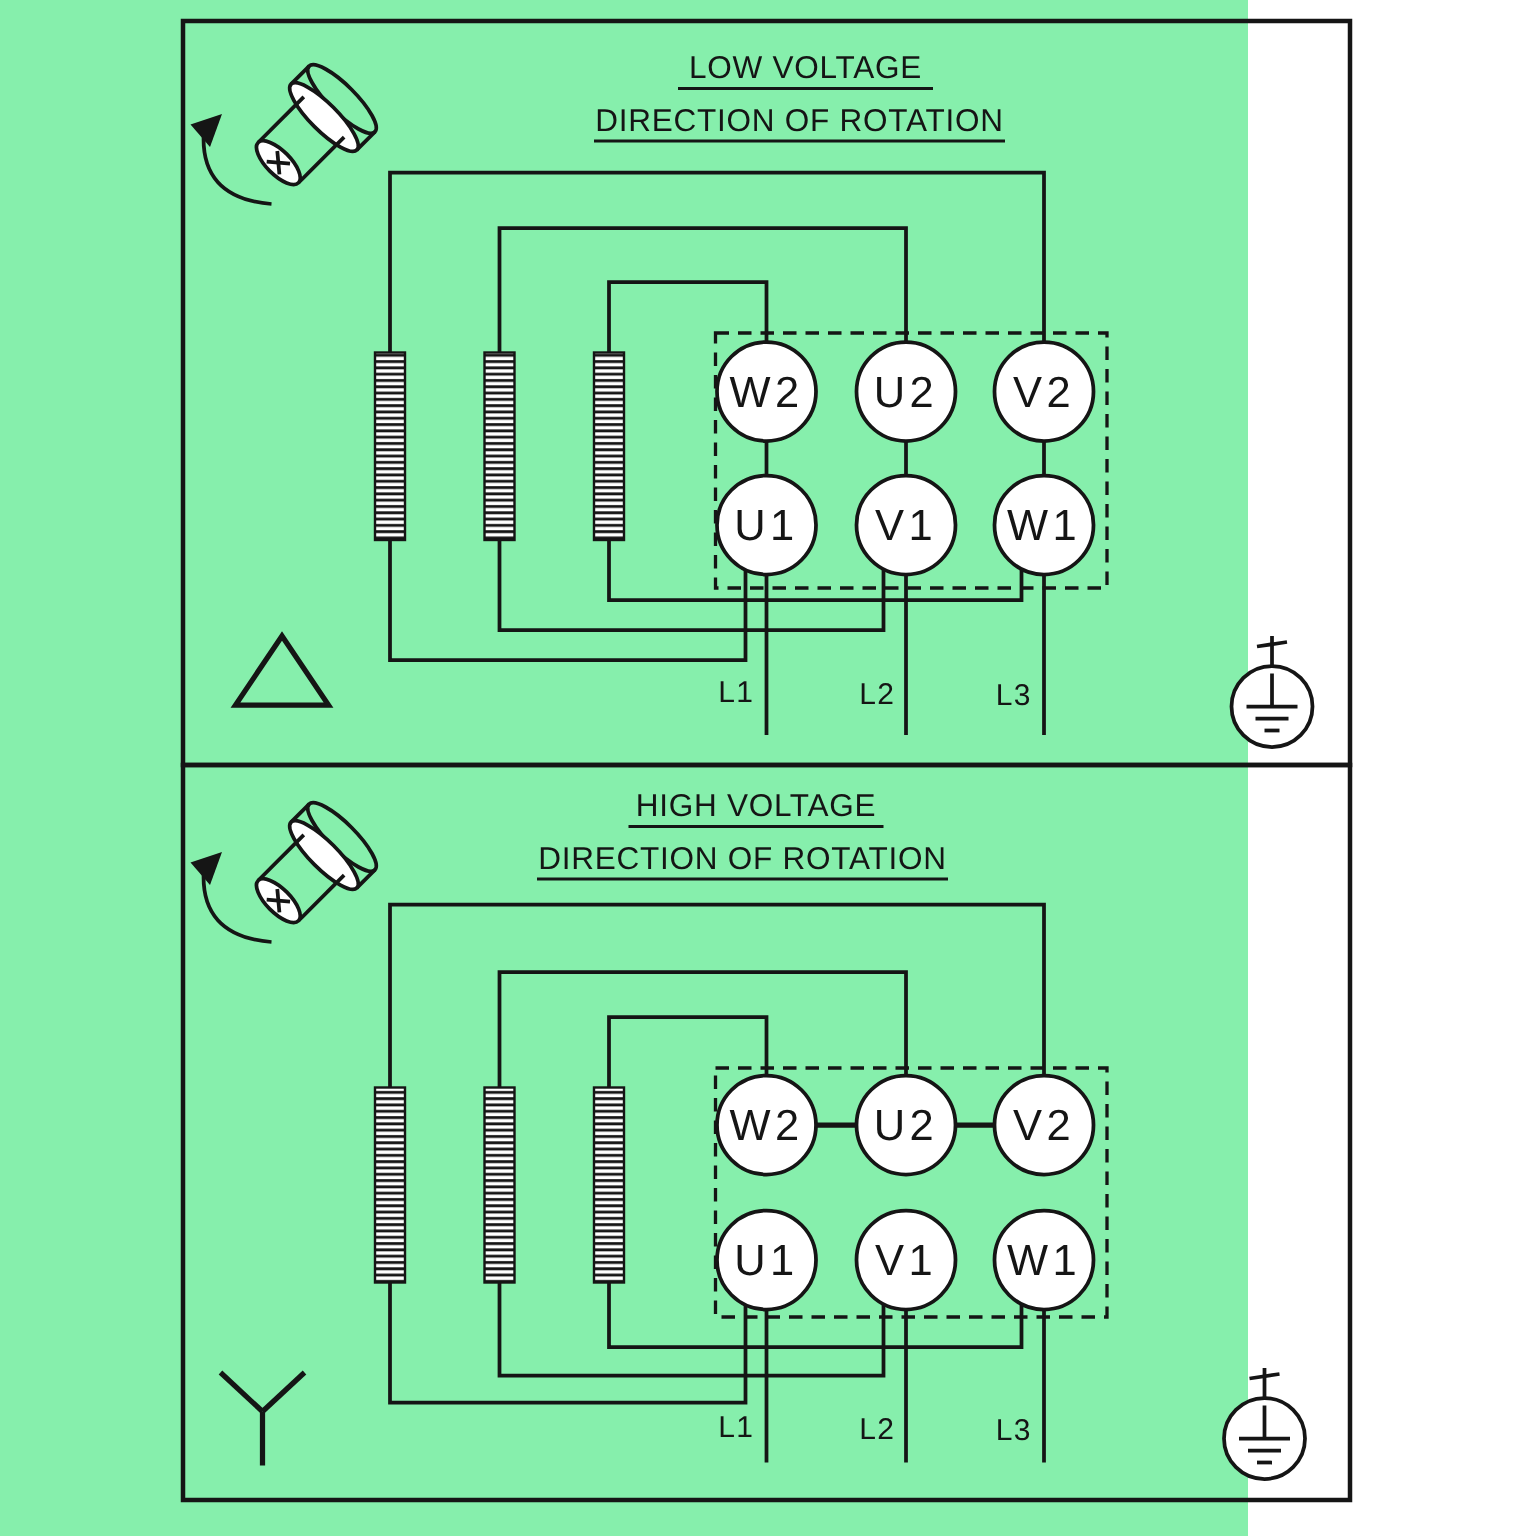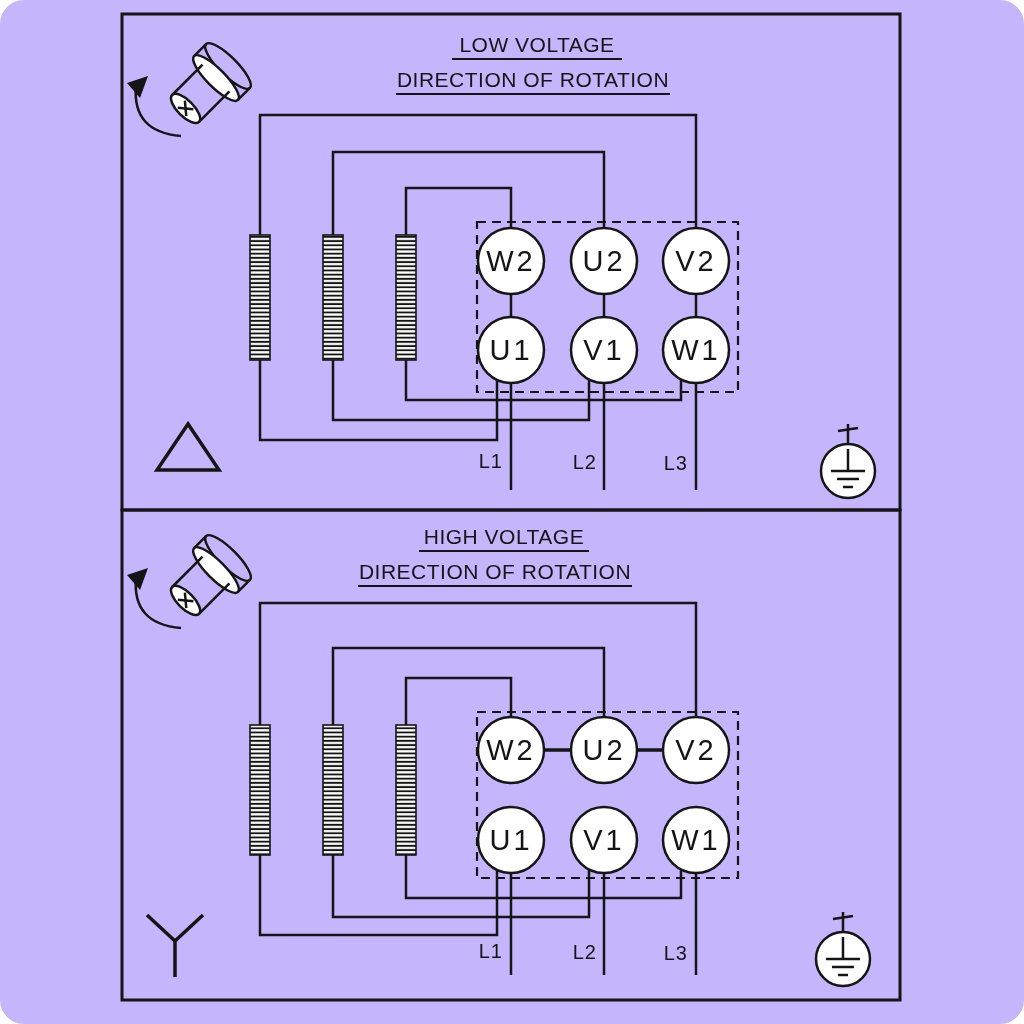--- a/index.html
+++ b/index.html
@@ -1,16 +1,16 @@
 <!DOCTYPE html>
 <html><head>
 <meta charset="utf-8">
 <style>
   html,body { margin:0; padding:0; background:#ffffff; }
-  .stage { width:1024px; height:1024px; position:relative; background:#c4b5fd;border-radius:24px; }
+  .stage { width:832px; height:1024px; position:relative; background:#86efac; }
   svg { display:block; }
   .s  { stroke:#151515; stroke-width:2.5; fill:none; stroke-linecap:butt; }
   .sw2 { stroke-width:2; }
   .thick { stroke-width:3.5; }
   .border { stroke:#151515; stroke-width:3; fill:none; }
   .circle { fill:#ffffff; stroke:#151515; stroke-width:2.5; }
   .coil { fill:url(#hatch); stroke:#151515; stroke-width:1.6; }
   .dashed { stroke:#151515; stroke-width:2.2; fill:none; stroke-dasharray:9 6; }
   .fillb { fill:#151515; stroke:none; }
   text { font-family:"Liberation Sans", sans-serif; fill:#151515; }

